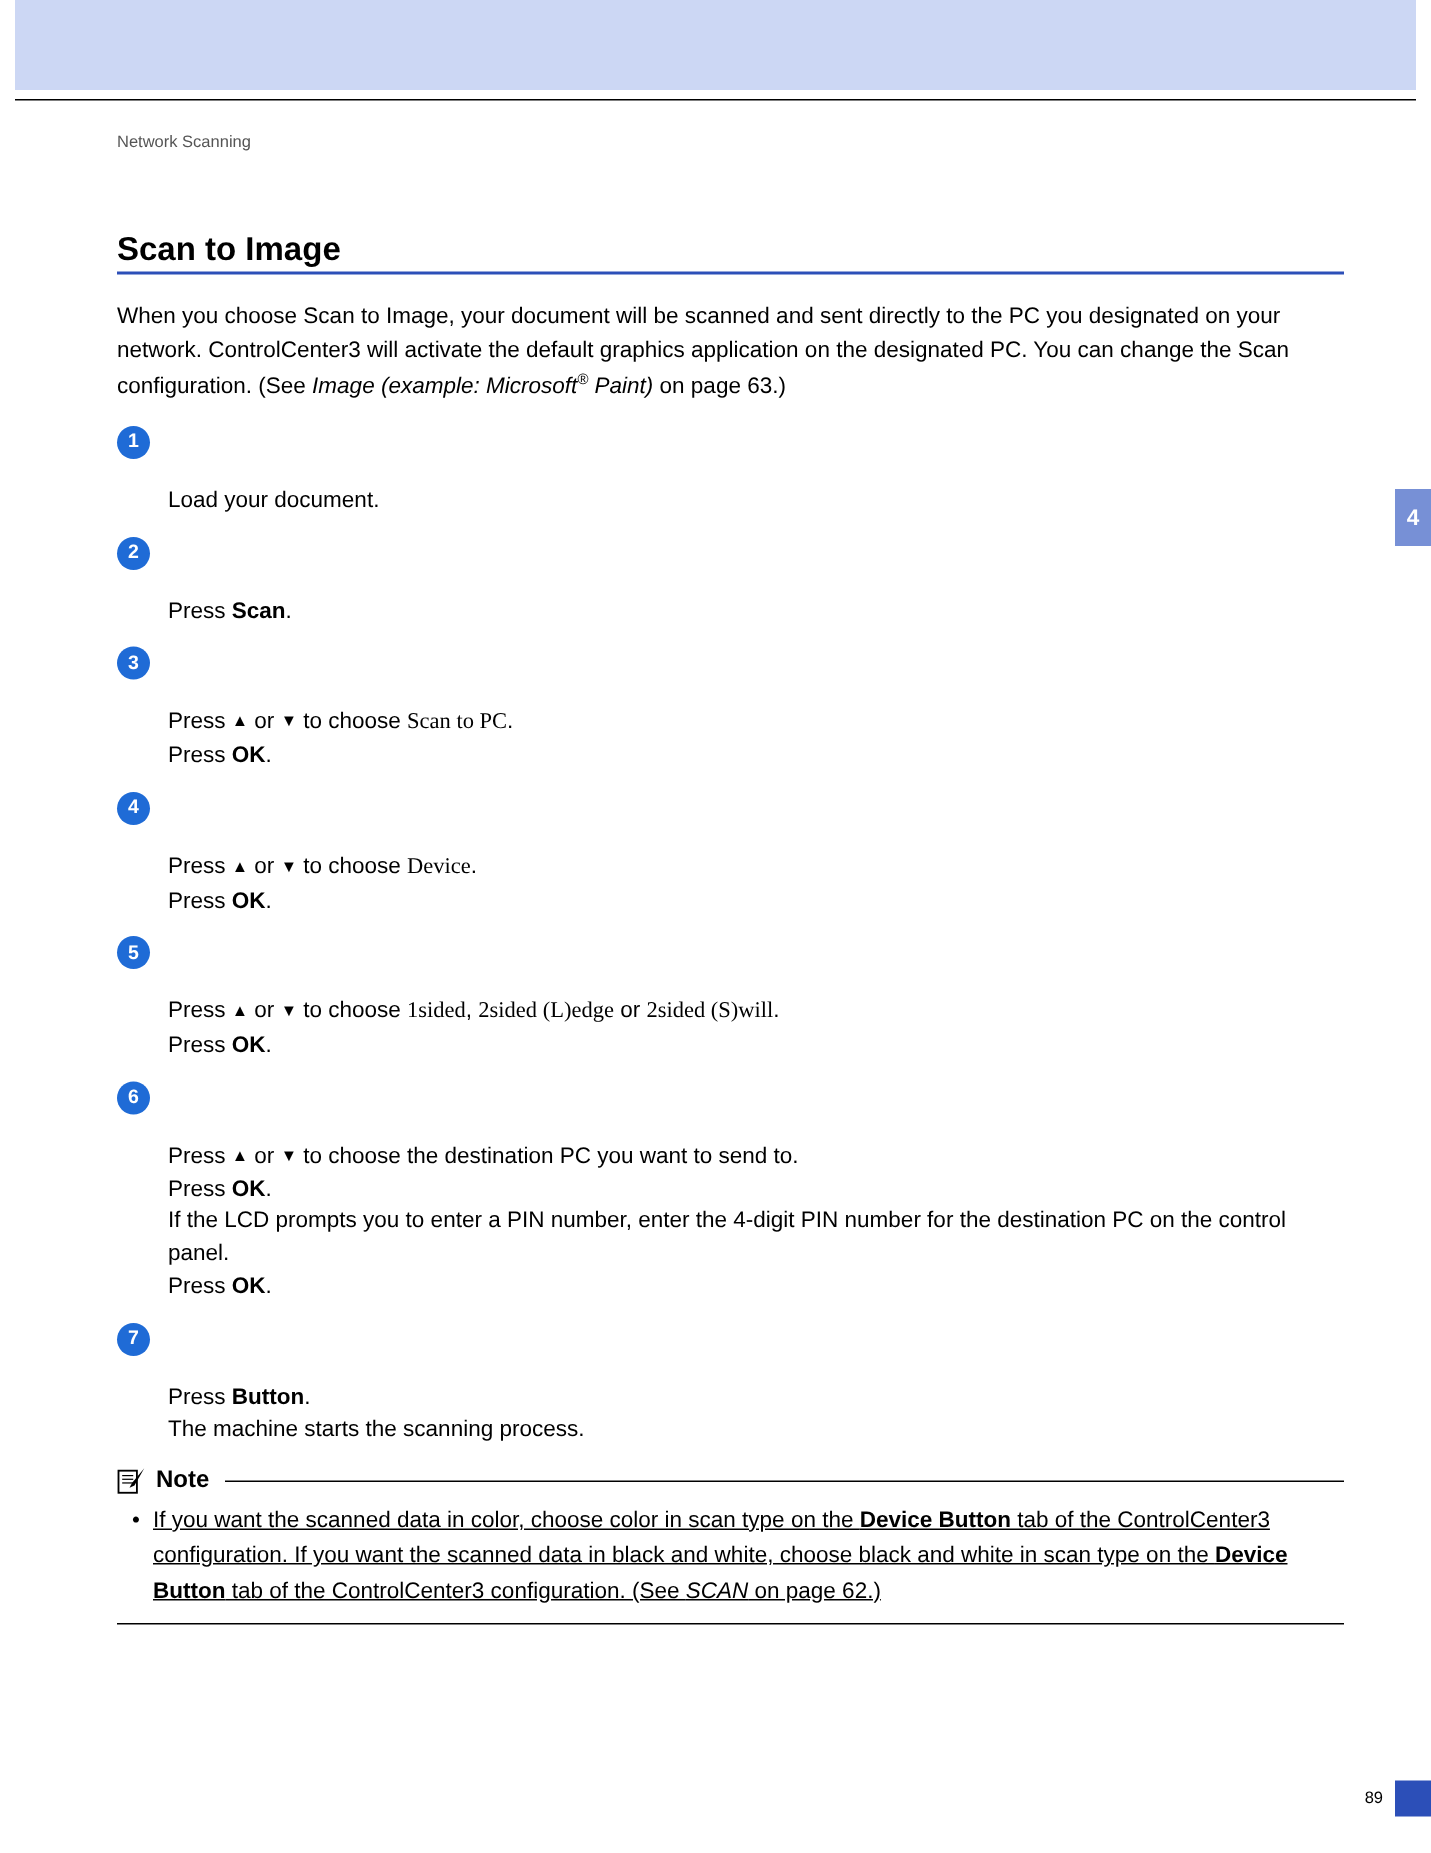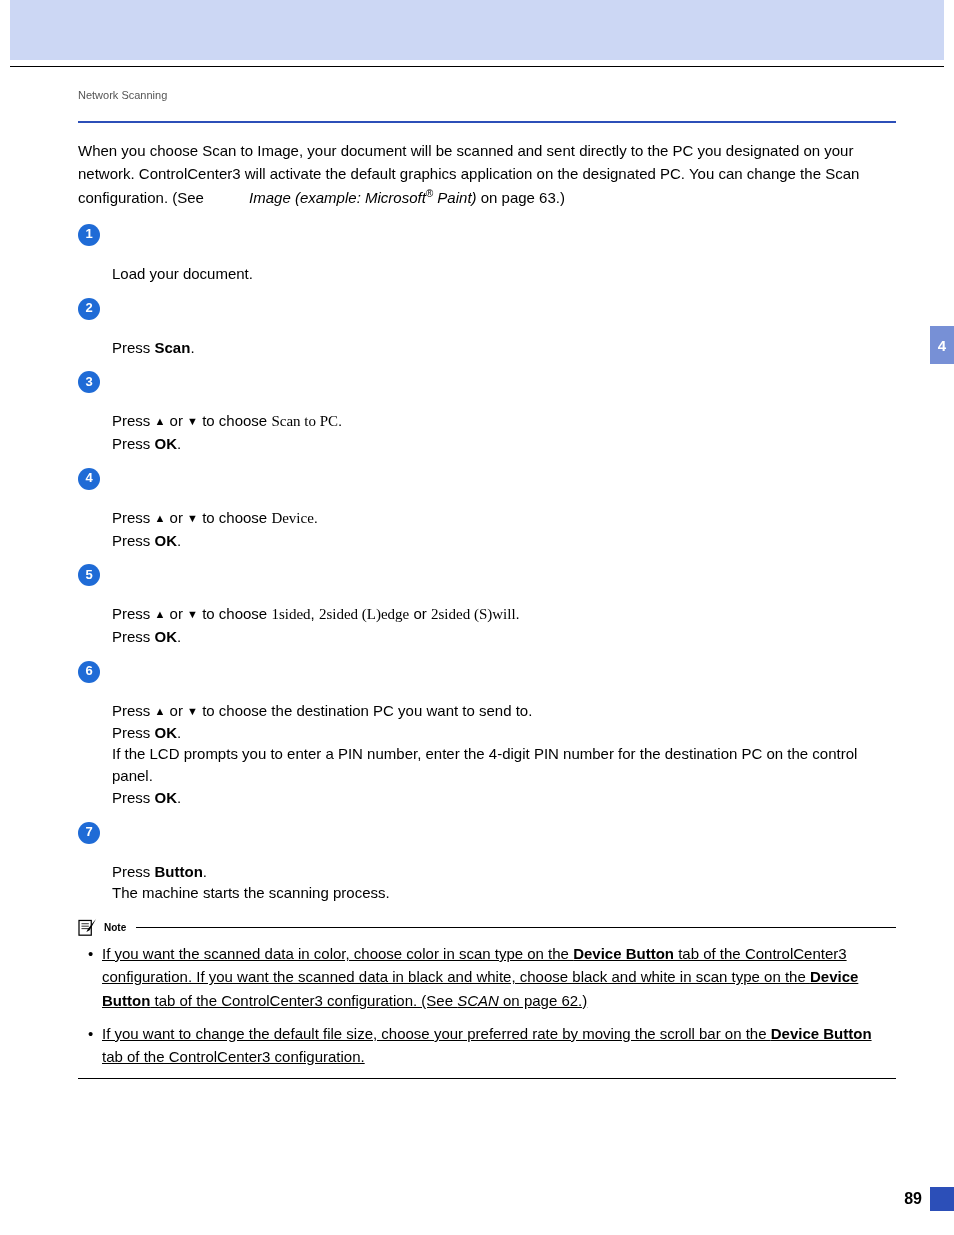--- a/index.html
+++ b/index.html
@@ -19,37 +19,37 @@
     margin: 0 10px 6px 10px;
   }
   .content {
     border-top: 1px solid #000;
     margin: 0 10px;
     padding: 22px 48px 0 68px;
   }
   .breadcrumb {
     font-size: 11px;
     color: #555;
-    margin-bottom: 20px;
+    margin-bottom: 52px;
   }
   h1 {
     font-size: 22px;
     font-weight: bold;
     margin: 0 0 2px 0;
   }
   .title-rule {
     border-bottom: 2px solid #2c4fb8;
     margin-bottom: 16px;
   }
   .intro {
     line-height: 1.55;
     margin-bottom: 14px;
   }
   .intro sup { font-size: 10px; vertical-align: super; }
-  .intro .xref { font-style: italic; margin-left: 41px; }
+  .intro .xref { font-style: italic; }
   .steps { margin: 0; }
   .step {
     display: flex;
     align-items: flex-start;
     margin-bottom: 12px;
     line-height: 1.45;
   }
   .step .marker {
     flex: 0 0 22px;
     height: 22px;
@@ -74,21 +74,21 @@
   }
   .note-head {
     display: flex;
     align-items: center;
     margin: 14px 0 4px 0;
   }
   .note-head .note-icon {
     margin-right: 6px;
     display: inline-flex;
   }
-  .note-head .label { font-weight: bold; font-size: 10px; }
+  .note-head .label { font-weight: bold; font-size: 16px; }
   .note-line {
     flex: 1;
     border-top: 1px solid #000;
     margin-left: 10px;
   }
   ul.note-list {
     list-style: none;
     padding: 0;
     margin: 6px 0 0 0;
   }
@@ -124,39 +124,40 @@
     justify-content: center;
   }
   .footer-bar {
     position: absolute;
     bottom: 24px;
     right: 0;
     display: flex;
     align-items: center;
   }
   .page-num {
-    font-weight: bold;
-    font-size: 16px;
+    font-weight: normal;
+    font-size: 11px;
     margin-right: 8px;
   }
   .footer-block {
     width: 24px;
     height: 24px;
     background: #2c4fb8;
   }
   b { font-weight: bold; }
 </style>
 </head>
 <body>
 
 <div class="top-banner"></div>
 
 <div class="content">
   <div class="breadcrumb">Network Scanning</div>
 
+  <h1>Scan to Image</h1>
   <div class="title-rule"></div>
 
   <p class="intro">
     <span>When you choose Scan to Image, your document will be scanned and sent directly to the PC you designated on your network. ControlCenter3 will activate the default graphics application on the designated PC. You can change the Scan configuration. (See </span><span class="xref"><span>Image (example: Microsoft</span><sup>®</sup><span> Paint)</span></span><span> on page 63.)</span>
   </p>
 
   <div class="steps">
       <div class="step">
         <span class="marker">1</span>
         <div class="body">Load your document.</div>
@@ -196,21 +197,20 @@
         <line x1="4" y1="13" x2="13" y2="13" stroke="#000" stroke-width="1"></line>
         <path d="M22 1 L12 13 L10 17 L14 15 Z" fill="#000"></path>
       </svg>
     </span>
     <span class="label">Note</span>
     <span class="note-line"></span>
   </div>
 
   <ul class="note-list">
       <li>If you want the scanned data in color, choose color in scan type on the <b>Device Button</b> tab of the ControlCenter3 configuration. If you want the scanned data in black and white, choose black and white in scan type on the <b>Device Button</b> tab of the ControlCenter3 configuration. (See <i>SCAN</i> on page 62.)</li>
-      <li>If you want to change the default file size, choose your preferred rate by moving the scroll bar on the <b>Device Button</b> tab of the ControlCenter3 configuration.</li>
     </ul>
 
   <div class="end-rule"></div>
 </div>
 
 <div class="side-tab">
   <span>4</span>
 </div>
 
 <div class="footer-bar">

